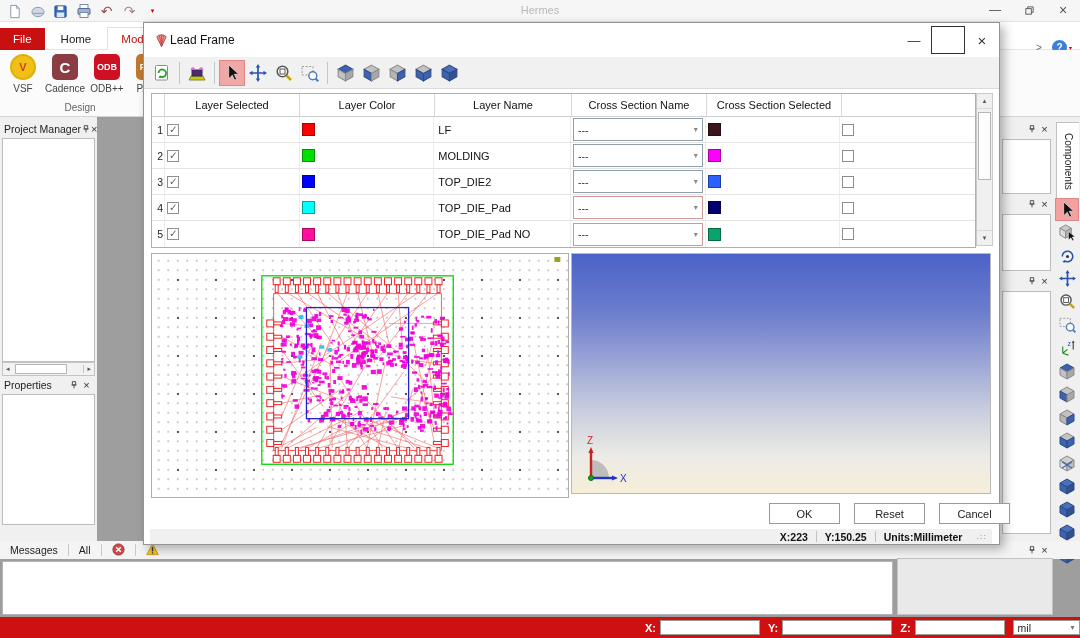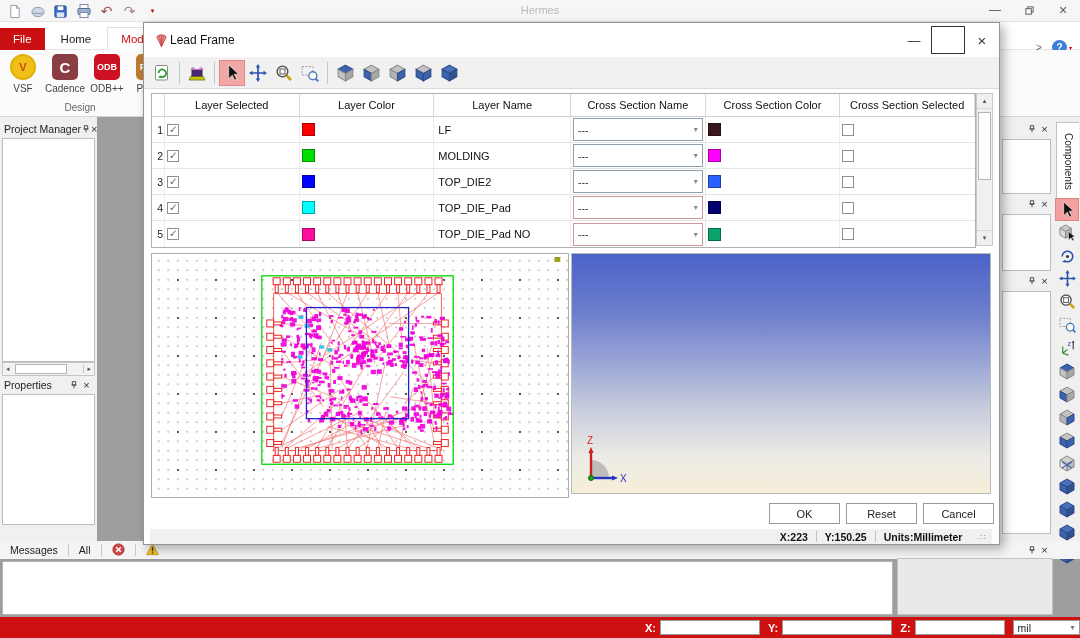--- a/index.html
+++ b/index.html
@@ -568,21 +568,20 @@
         </span>
     </div>
 
     <div class="abs ltable">
       <div class="thr">
         <div class="cell c0"></div>
         <div class="cell c1">Layer Selected</div>
         <div class="cell c2">Layer Color</div>
         <div class="cell c3" style="padding-left:0;justify-content:center">Layer Name</div>
         <div class="cell c4">Cross Section Name</div>
-        <div class="cell c5">Cross Section Color</div>
         <div class="cell c6">Cross Section Selected</div>
       </div>
 
       <div class="trow">
         <div class="cell c0">
             <span class="rownum">1</span>
           </div>
         <div class="cell c1">
             <span class="checkbox checked"></span>
           </div>
@@ -1348,21 +1347,21 @@
         <line x1="13" y1="45" x2="13" y2="19" stroke="#cc2020" stroke-width="2.4"></line>
         <polygon points="13,14 10.4,20 15.6,20" fill="#cc2020"></polygon>
         <line x1="13" y1="45" x2="35" y2="45" stroke="#2433c0" stroke-width="2.4"></line>
         <polygon points="40,45 34,42.4 34,47.6" fill="#2433c0"></polygon>
         <circle cx="13" cy="45" r="2.5" fill="#1fa01f" stroke="#0a700a"></circle>
         <text x="9" y="11" fill="#dd2222" font-size="10" font-family="Liberation Sans,sans-serif">Z</text>
         <text x="42" y="49" fill="#2433c0" font-size="10" font-family="Liberation Sans,sans-serif">X</text>
       </svg>
     </div>
 
-    <div class="abs" style="left:625px;top:480px;display:flex;gap:6px">
+    <div class="abs" style="left:625px;top:480px;display:flex;gap:14px">
       <div class="dbtn">OK</div>
       <div class="dbtn">Reset</div>
       <div class="dbtn">Cancel</div>
     </div>
 
     <div class="abs dstatus">
       <span>X:223</span>
         <span class="sep"></span>
       <span>Y:150.25</span>
         <span class="sep"></span>

